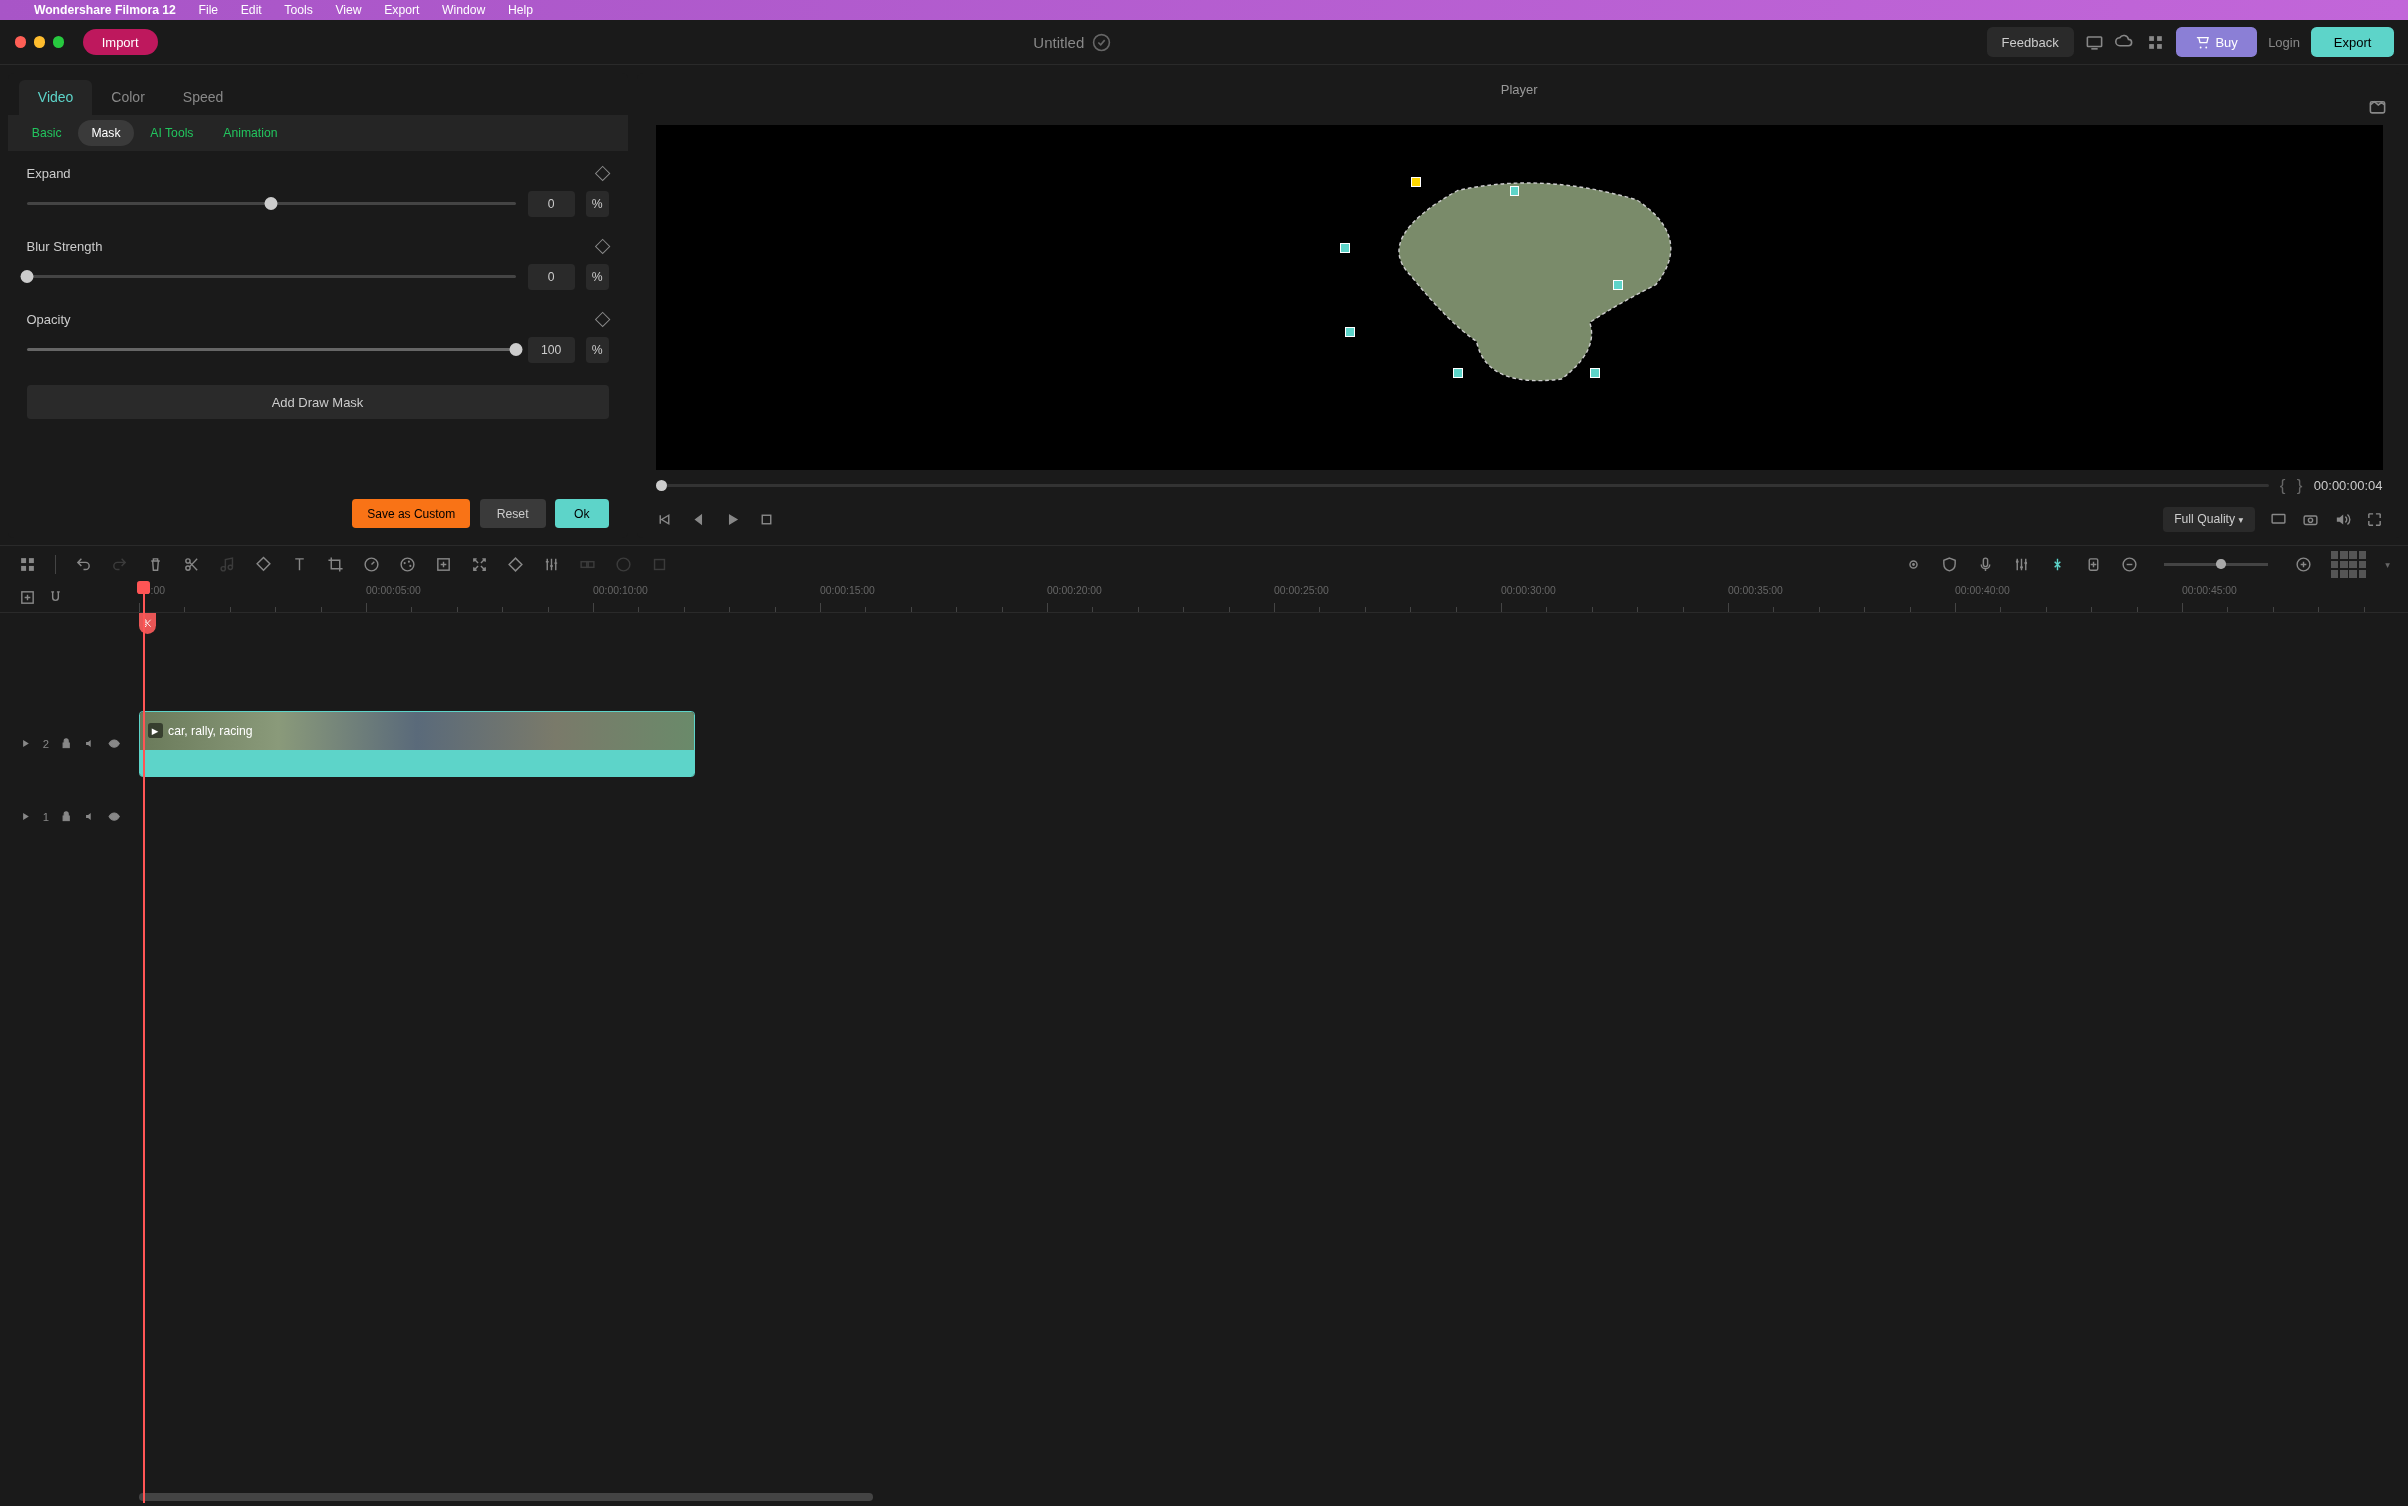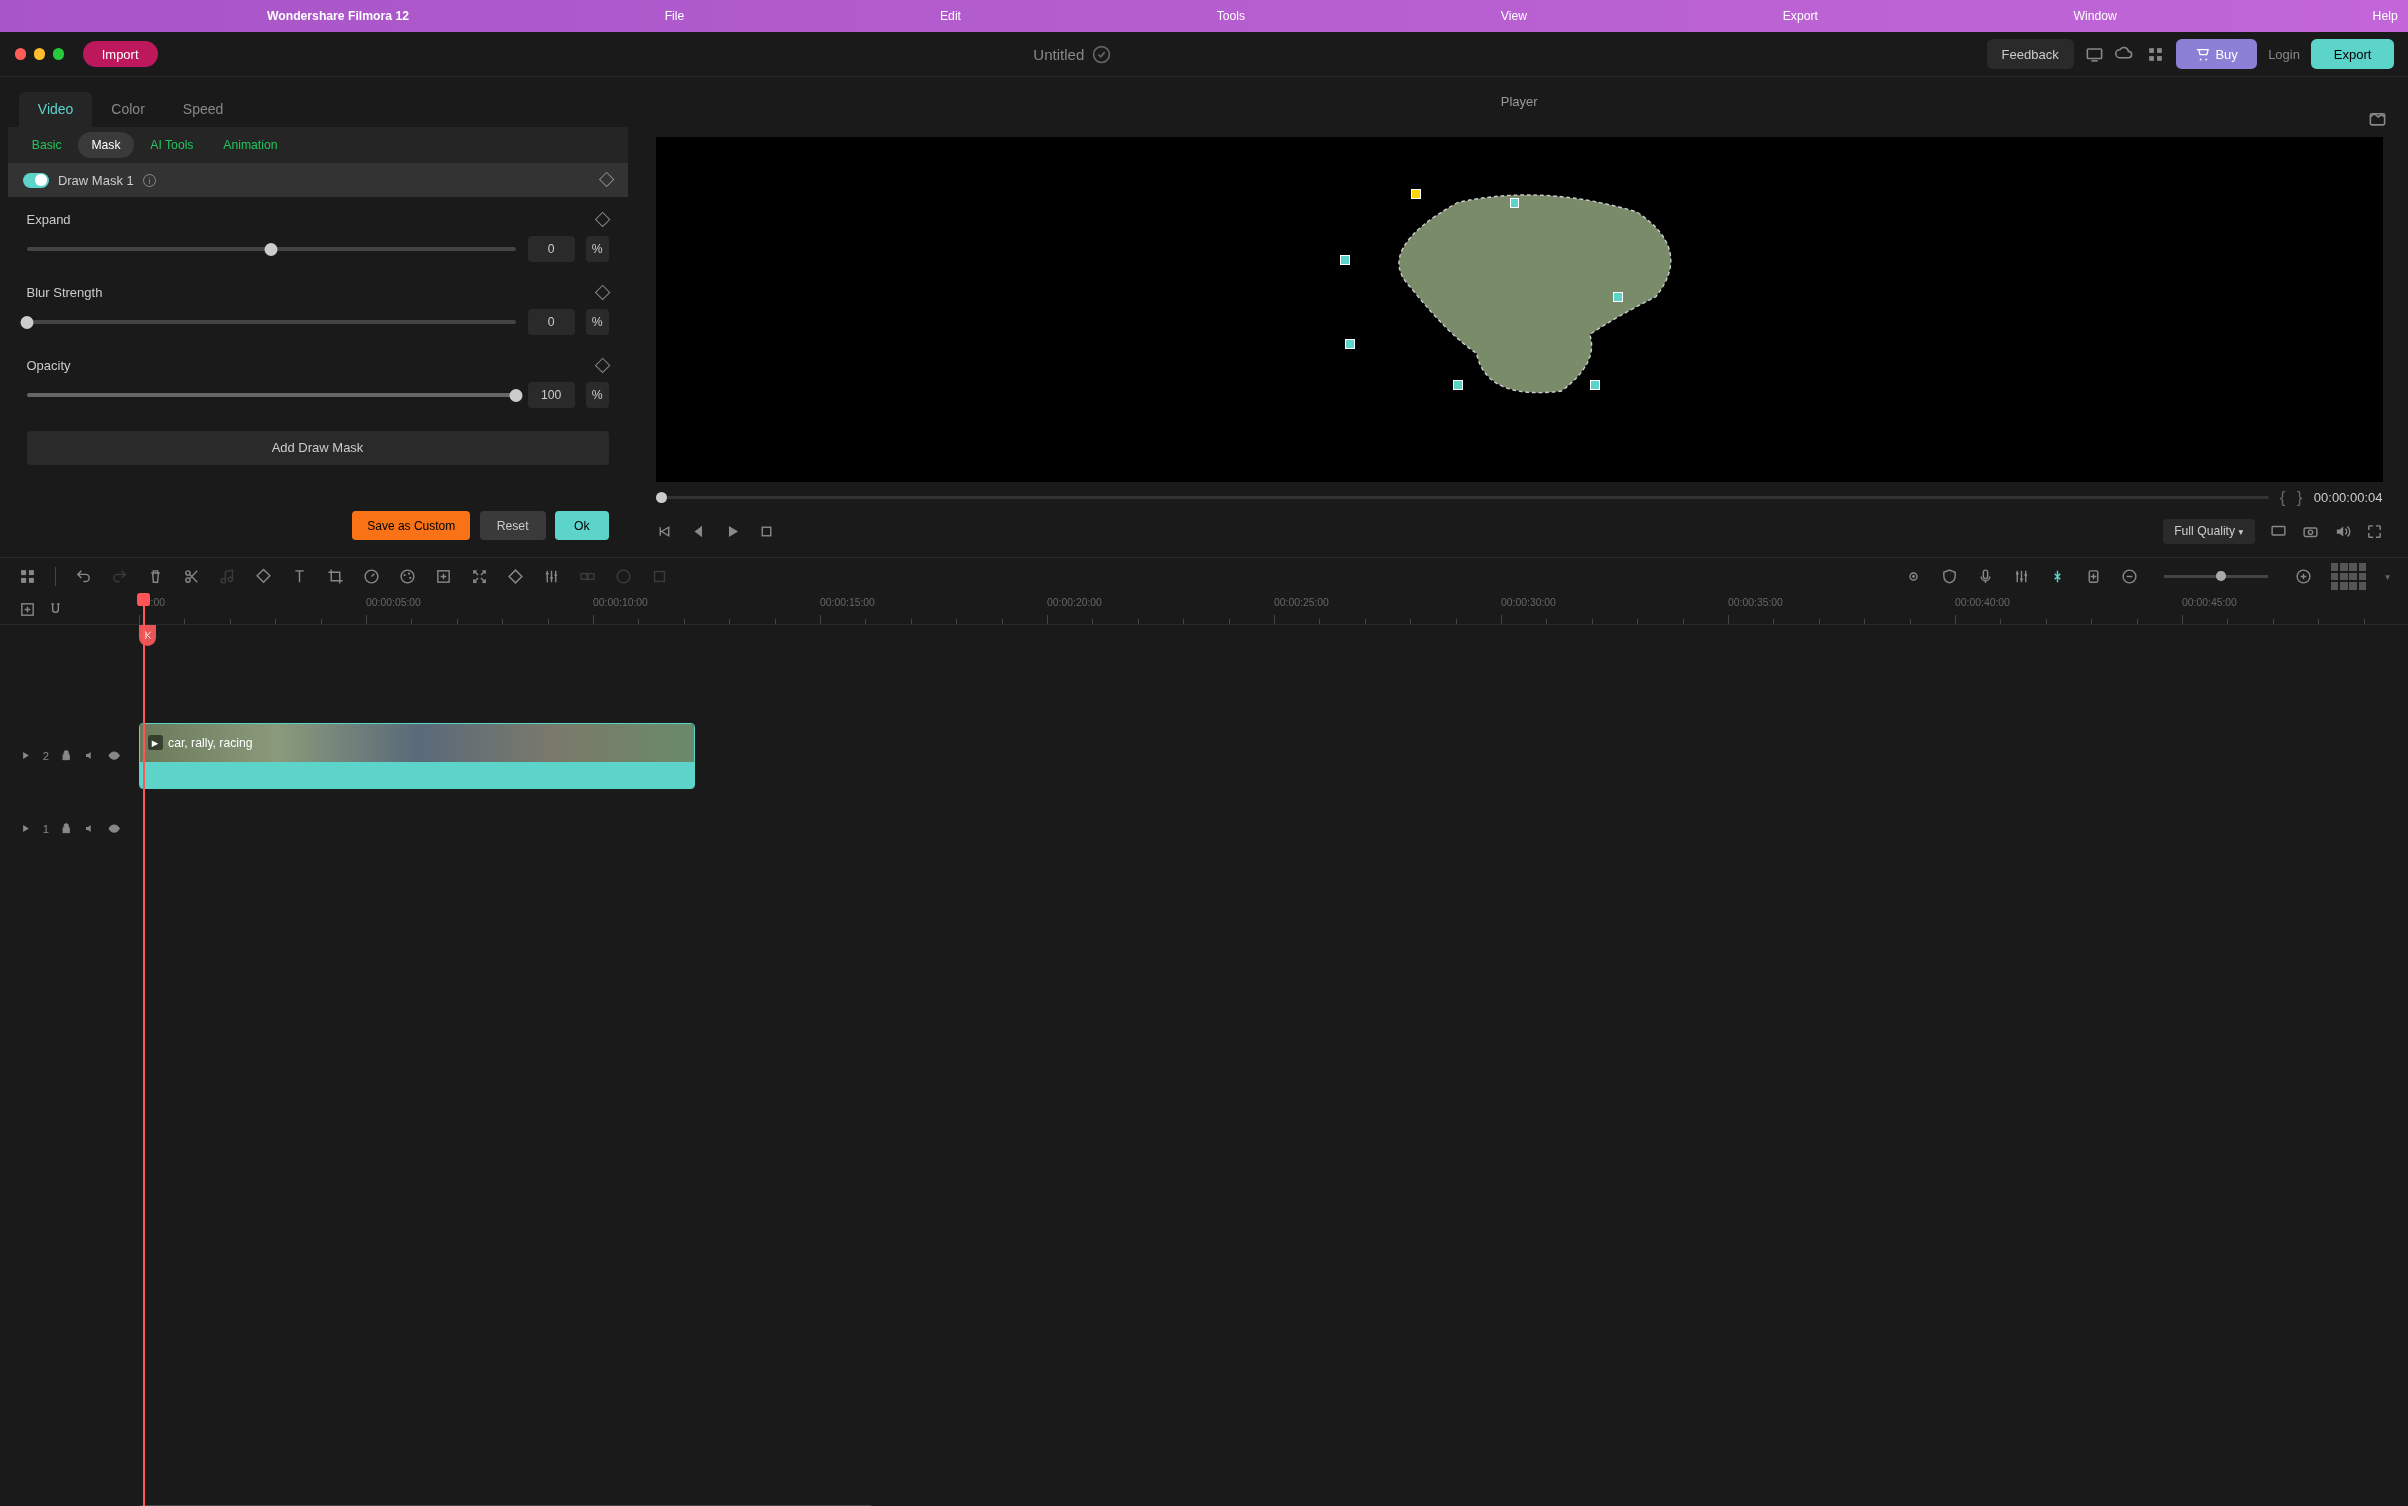--- a/index.html
+++ b/index.html
@@ -1,19 +1,19 @@
 <!DOCTYPE html>
 <html style="font-size:15px"><head>
 <meta charset="utf-8">
 <style>
 * { margin: 0; padding: 0; box-sizing: border-box; font-family: -apple-system, BlinkMacSystemFont, "Segoe UI", sans-serif; }
 body { background: #1a1a1a; color: #ccc; width: 2409px; height: 1507px; overflow: hidden; font-size: 13px; }
 
 
-.menubar { height: 32px; background: linear-gradient(to right, #a855c7, #c266d9); display: flex; align-items: center; padding: 0 11.3px; gap: 22.6px; color: white; font-size: 12.2px; justify-content: space-between; }
+.menubar { height: 20px; background: linear-gradient(to right, #a855c7, #c266d9); display: flex; align-items: center; padding: 0 11.3px; gap: 22.6px; color: white; font-size: 12.2px; }
 .apple-logo { font-size: 14px; }
 .app-name { font-weight: 600; }
 .menubar span { cursor: default; }
 
 
 .toolbar { height: 45px; background: #1a1a1a; display: flex; align-items: center; padding: 0 15px; gap: 11.3px; border-bottom: 0.9px solid #2a2a2a; }
 .traffic-lights { display: flex; gap: 7.5px; margin-right: 7.5px; }
 .tl { width: 11.3px; height: 11.3px; border-radius: 50%; }
 .tl-red { background: #ff5f56; }
 .tl-yellow { background: #ffbd2e; }
@@ -177,26 +177,20 @@
       <div class="tab-p active">Video</div>
       <div class="tab-p">Color</div>
       <div class="tab-p">Speed</div>
     </div>
     <div class="tabs-secondary">
       <div class="tab-s">Basic</div>
       <div class="tab-s active">Mask</div>
       <div class="tab-s">AI Tools</div>
       <div class="tab-s">Animation</div>
     </div>
-    <div class="mask-header">
-      <div class="toggle"></div>
-      <span>Draw Mask 1</span>
-      <span class="info-icon">i</span>
-      <div class="keyframe-diamond"></div>
-    </div>
     <div class="controls">
       
       <div class="ctrl-row">
         <div class="ctrl-head">
           <span>Expand</span>
           <div class="keyframe-diamond"></div>
         </div>
         <div class="ctrl-slider-row">
           <div class="slider-track">
             <div class="slider-thumb" style="left:50%"></div>

